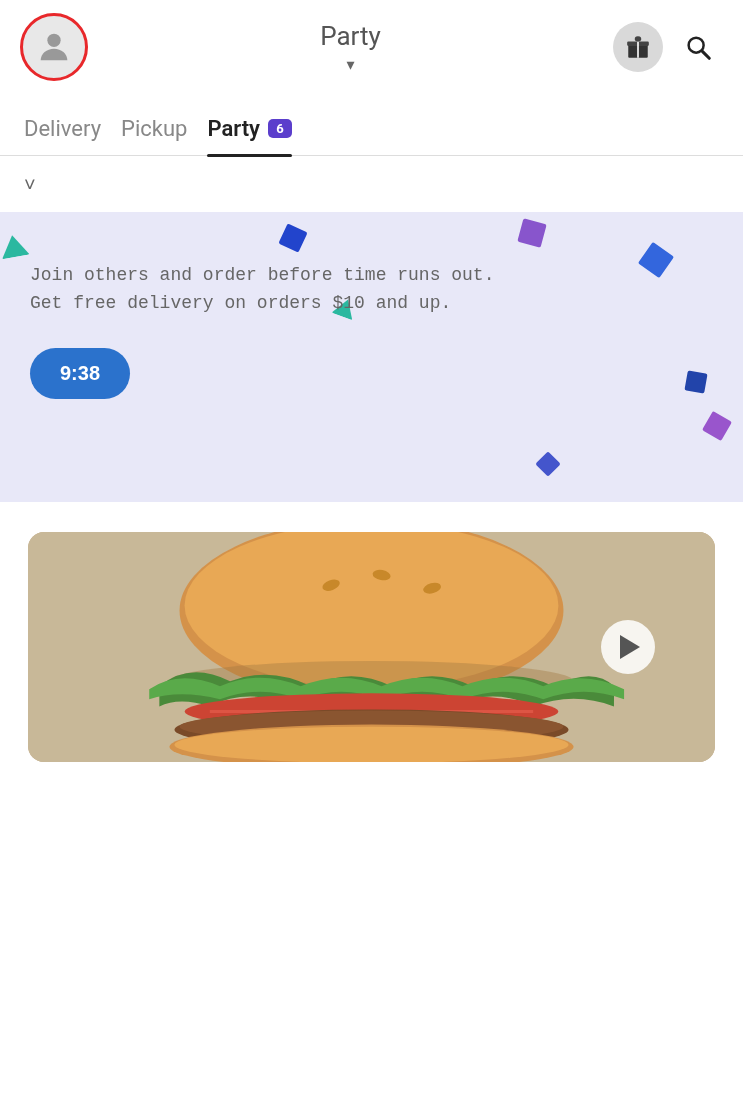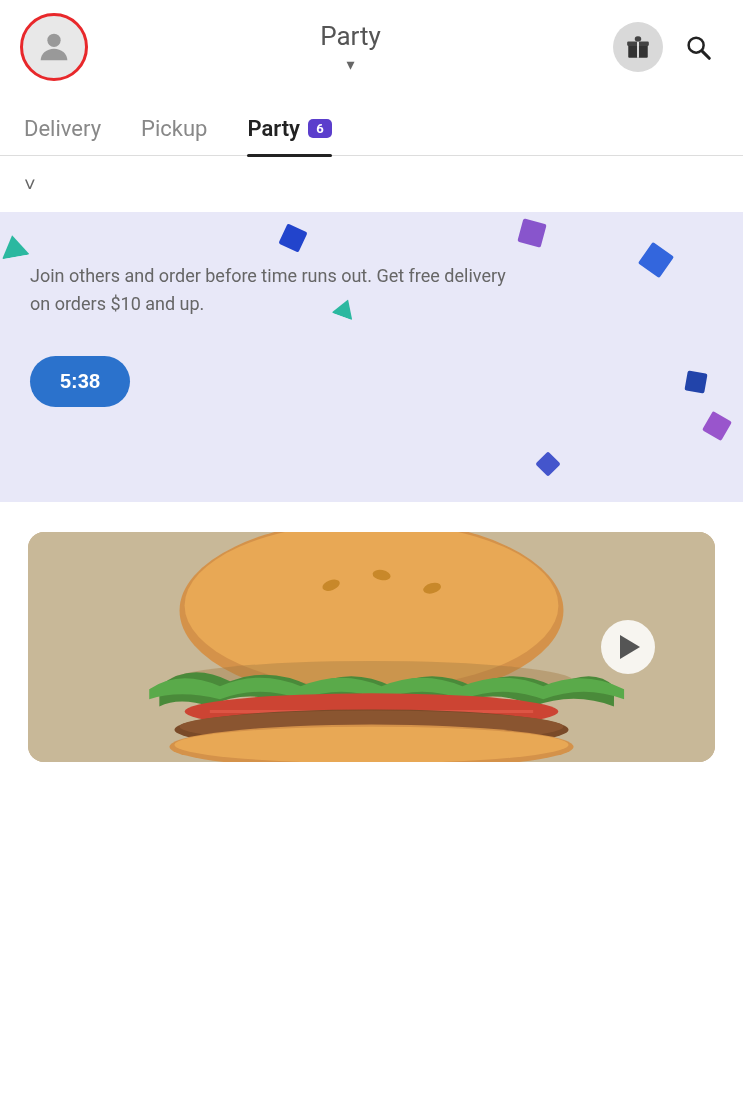--- a/index.html
+++ b/index.html
@@ -94,21 +94,21 @@
 
     
     .tabs-container {
       margin-top: 20px;
       padding: 0 24px;
       border-bottom: 1.5px solid #ddd;
     }
 
     .tabs {
       display: flex;
-      gap: 40px;
+      gap: 20px;
       margin-top: 36px;
     }
 
     .tab {
       padding-bottom: 14px;
       font-size: 22px;
       color: #888;
       cursor: pointer;
       position: relative;
       display: flex;
@@ -182,21 +182,22 @@
       line-height: 1.3;
     }
 
     .banner-desc {
       font-size: 18px;
       color: #666;
       line-height: 1.55;
       max-width: 500px;
       position: relative;
       z-index: 2;
-      margin-bottom: 38px;
+      margin-bottom: 30px;
+      font-family: Liberation Mono, monospace;
     }
 
     .timer-btn {
       background: #2b72cc;
       color: #fff;
       font-size: 20px;
       font-weight: 700;
       border: none;
       border-radius: 30px;
       padding: 14px 30px;
@@ -314,21 +315,21 @@
   <div class="confetti-piece confetti-teal-tri-1"></div>
   <div class="confetti-piece confetti-blue-sq-1"></div>
   <div class="confetti-piece confetti-purple-sq-1"></div>
   <div class="confetti-piece confetti-blue-sq-2"></div>
   <div class="confetti-piece confetti-teal-tri-2"></div>
   <div class="confetti-piece confetti-blue-sq-3"></div>
   <div class="confetti-piece confetti-purple-sq-2"></div>
   <div class="confetti-piece confetti-blue-sq-4"></div>
 
   <p class="banner-desc">Join others and order before time runs out. Get free delivery on orders $10 and up.</p>
-  <button class="timer-btn">5:38</button>
+  <button class="timer-btn">9:38</button>
 </div>
 
 <div class="food-section">
   <div class="food-image-container">
     
     <svg width="100%" height="100%" viewBox="0 0 680 230" preserveAspectRatio="xMidYMax slice" xmlns="http://www.w3.org/2000/svg">
 
       <rect width="680" height="230" fill="#c8b898"></rect>
 
       <ellipse cx="340" cy="80" rx="190" ry="90" fill="#d4924a"></ellipse>

